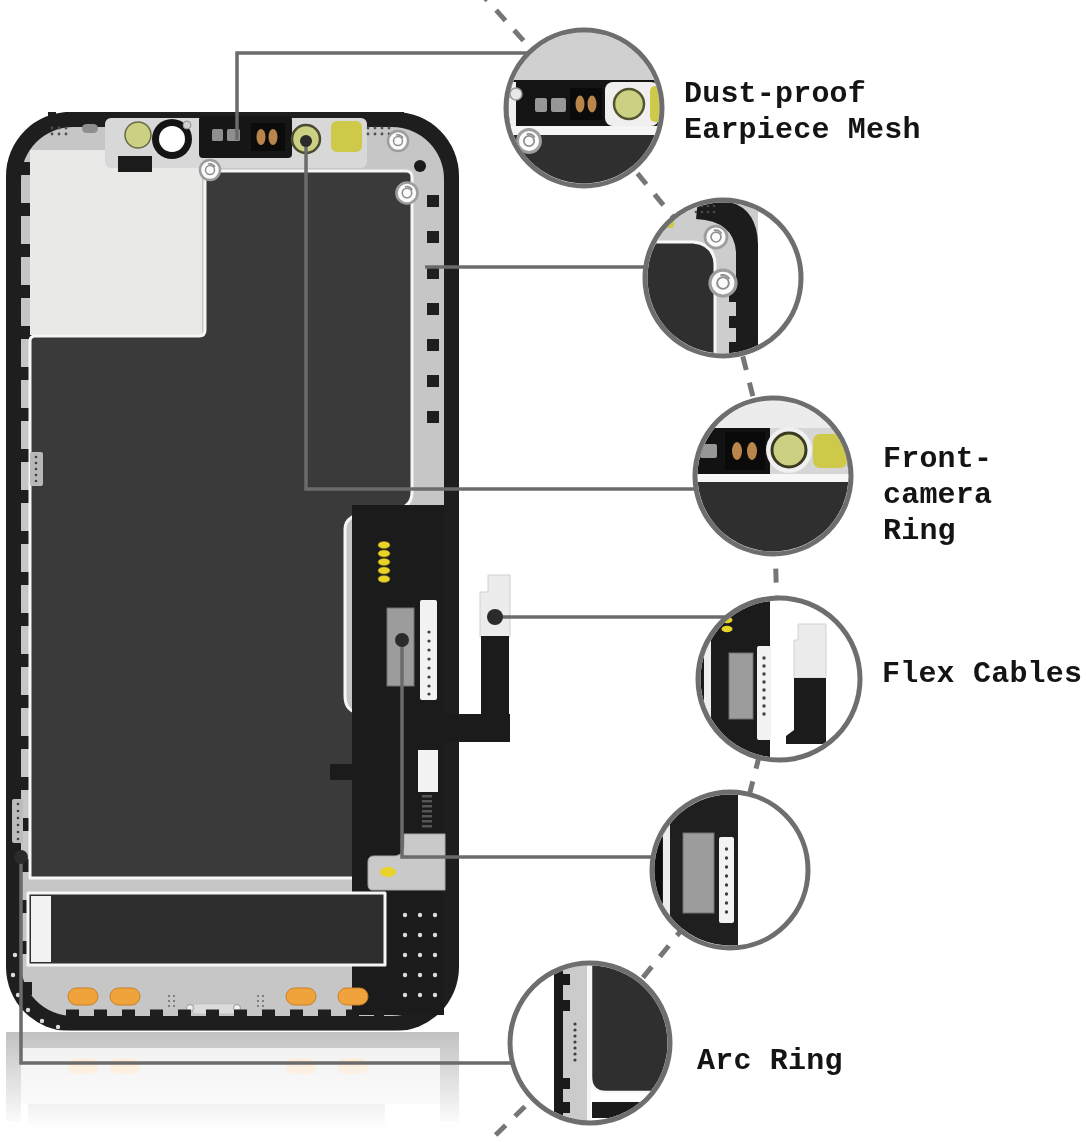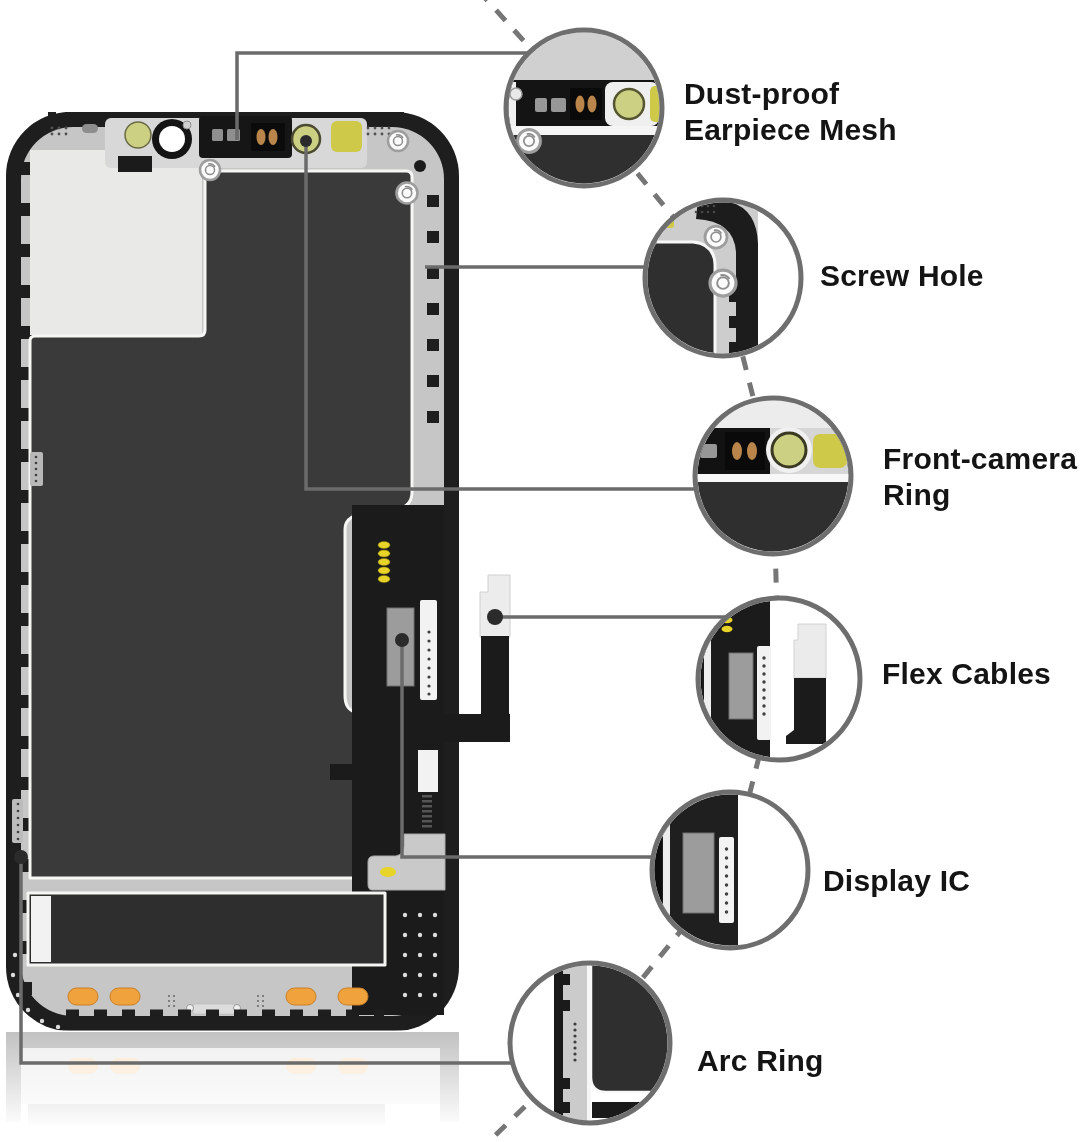--- a/index.html
+++ b/index.html
@@ -1,20 +1,20 @@
 <!DOCTYPE html>
 <html style="--background: #ffffff; --phone-frame: #1e1e1e; --metal-plate: #c6c6c6; --light-shield: #e9e9e7; --graphite-sheet: #3a3a3a; --display-back: #2e2e2e; --flex-black: #1b1b1b; --camera-ring-green: #cbd083; --adhesive-yellow: #cfc94a; --contact-gold: #e8d428; --solder-pad-orange: #f0a23c; --mic-pad-amber: #b9854a; --ic-chip-gray: #9c9c9c; --connector-white: #f2f2f2; --leader-line: #6b6b6b; --callout-ring: #6e6e6e; --label-text: #141414;"><head>
 <meta charset="utf-8">
 <style>
   html,body{margin:0;padding:0;background:#fff;}
   .stage{position:relative;width:1086px;height:1142px;background:var(--background,#fff);overflow:hidden;
          font-family:"Liberation Sans",sans-serif;}
   .stage svg{position:absolute;left:0;top:0;}
   .callout-label{position:absolute;font-weight:700;font-size:30px;line-height:36px;
-                 color:var(--label-text,#141414);white-space:pre-line;letter-spacing:.2px;}
+                 color:var(--label-text,#141414);white-space:pre-line;letter-spacing:.2px;font-family:Liberation Mono, monospace;}
   
   .c-frame{fill:var(--phone-frame)}
   .c-plate{fill:var(--metal-plate)}
   .c-shield{fill:var(--light-shield)}
   .c-graphite{fill:var(--graphite-sheet)}
   .c-display{fill:var(--display-back)}
   .c-flex{fill:var(--flex-black)}
   .c-green{fill:var(--camera-ring-green)}
   .c-yellow{fill:var(--adhesive-yellow)}
   .c-gold{fill:var(--contact-gold)}
@@ -394,19 +394,17 @@
         <path d="M591,961 L670,961 L670,1092 L606,1092 Q591,1092 591,1077 Z" fill="#2f2f2f" stroke="#f8f8f8" stroke-width="2.5"></path>
         <rect x="592" y="1102" width="56" height="16" fill="#1a1a1a"></rect>
       </g>
       <circle cx="590" cy="1043" r="80" class="cring"></circle>
     </g>
   </g>
 </svg>
 
   <div class="callout-label" style="left:684px;top:76px">Dust-proof
 Earpiece Mesh</div>
-  <div class="callout-label" style="left:820px;top:258px">Screw Hole</div>
   <div class="callout-label" style="left:883px;top:441px">Front-camera
 Ring</div>
   <div class="callout-label" style="left:882px;top:656px">Flex Cables</div>
-  <div class="callout-label" style="left:823px;top:863px">Display IC</div>
   <div class="callout-label" style="left:697px;top:1043px">Arc Ring</div>
 </div>
 
 </body></html>

